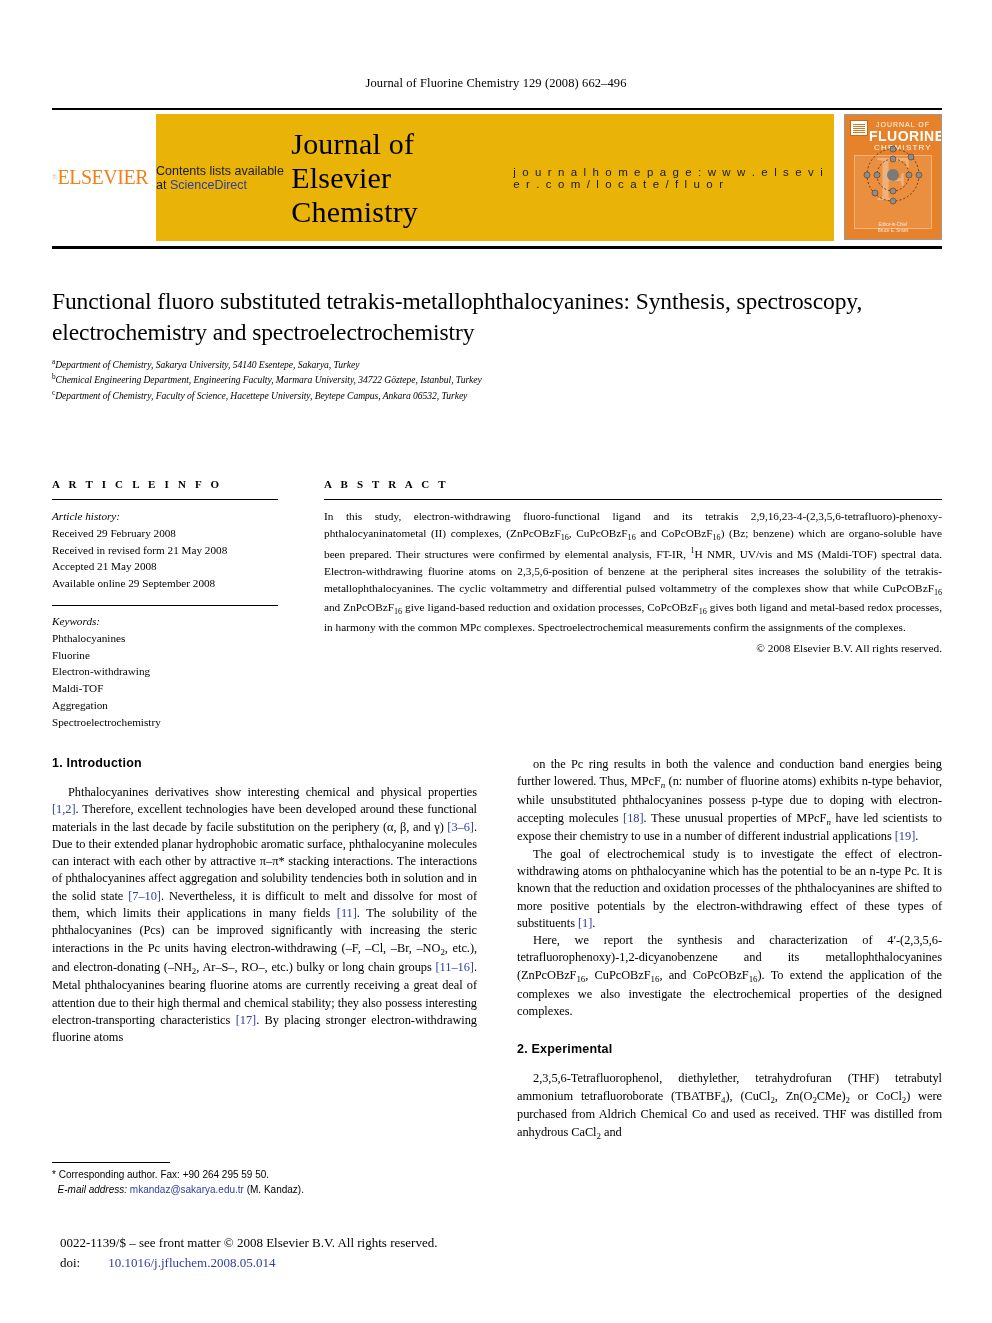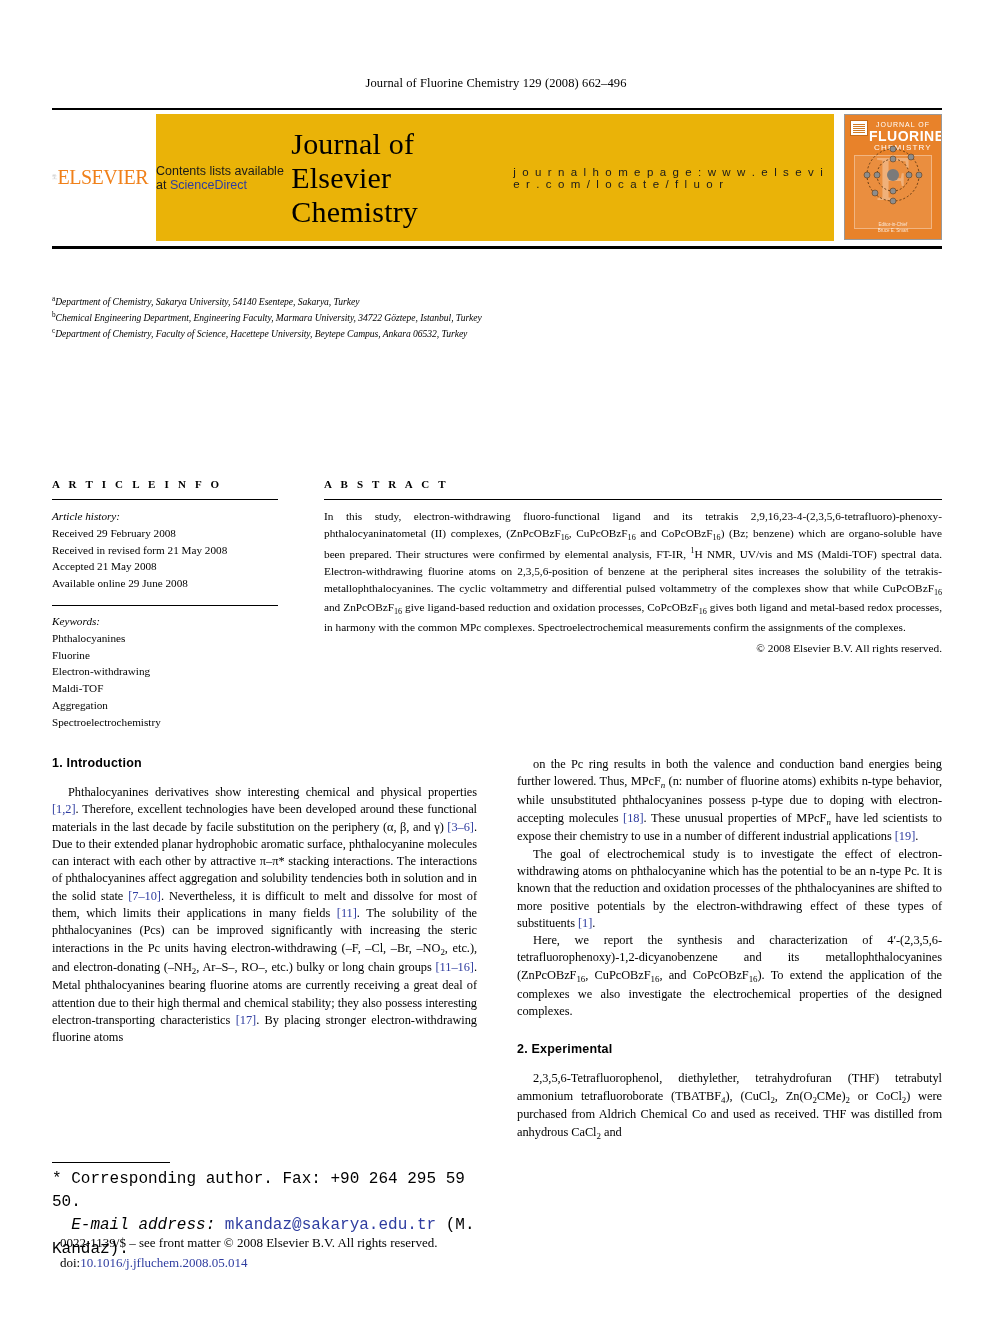--- a/index.html
+++ b/index.html
@@ -241,34 +241,34 @@
   }
   p.body + p.body { margin-top: 0; }
   .ref { color:#2f3da0; }
 
   
   .footnote {
     position:absolute; left:52px; top:1162px; width:425px;
   }
   .fn-rule { width:118px; height:1px; background:#000; margin-bottom:5px;}
   .fn-line {
-    font-family:Liberation Mono, monospace;
-    font-size: 16px;
+    font-family:Liberation Sans, sans-serif;
+    font-size: 10px;
     line-height: 1.45;
   }
   .fn-line .star { }
   .fn-em { font-style: italic; }
   .mail { color:#2f3da0; }
   .imprint {
     position:absolute; left:60px; top:1233px; width:440px;
     font-family:"Liberation Serif", serif;
     font-size: 13px;
     line-height: 1.5;
   }
-  .doi-link { color:#2f3da0; }
+  .doi-link { color:#2f3da0;margin-left:28px; }
 </style>
 </head>
 <body>
 
 <div class="page">
 
   <div class="running-head">Journal of Fluorine Chemistry 129 (2008) 662–496</div>
 
   <div class="masthead">
     <div class="masthead-inner">
@@ -340,41 +340,42 @@
           <span>Editor-in-Chief</span><br>
           <span>Bruce E. Smart</span>
         </div>
       </div>
 
     </div>
   </div>
   <div class="masthead-rule"></div>
 
   <div class="title-block">
+    <h1 class="art-title">Functional fluoro substituted tetrakis-metallophthalocyanines: Synthesis, spectroscopy, electrochemistry and spectroelectrochemistry</h1>
 
 
     <div class="affils">
       <div class="affil"><sup>a</sup><span>Department of Chemistry, Sakarya University, 54140 Esentepe, Sakarya, Turkey</span></div>
       <div class="affil"><sup>b</sup><span>Chemical Engineering Department, Engineering Faculty, Marmara University, 34722 Göztepe, Istanbul, Turkey</span></div>
       <div class="affil"><sup>c</sup><span>Department of Chemistry, Faculty of Science, Hacettepe University, Beytepe Campus, Ankara 06532, Turkey</span></div>
     </div>
   </div>
 
   <div class="band">
     <div class="band-cols">
 
       <div class="col-info">
         <div class="sect-head">A R T I C L E  I N F O</div>
         <div class="hr-thin"></div>
         <div class="info-text">
           <div class="info-lead">Article history:</div>
           <div>Received 29 February 2008</div>
           <div>Received in revised form 21 May 2008</div>
           <div>Accepted 21 May 2008</div>
-          <div>Available online 29 June 2008</div>
+          <div>Available online 29 September 2008</div>
         </div>
         <div class="hr-thin2"></div>
         <div class="info-text">
           <div class="info-lead">Keywords:</div>
           <div>Phthalocyanines</div>
           <div>Fluorine</div>
           <div>Electron-withdrawing</div>
           <div>Maldi-TOF</div>
           <div>Aggregation</div>
           <div>Spectroelectrochemistry</div>

